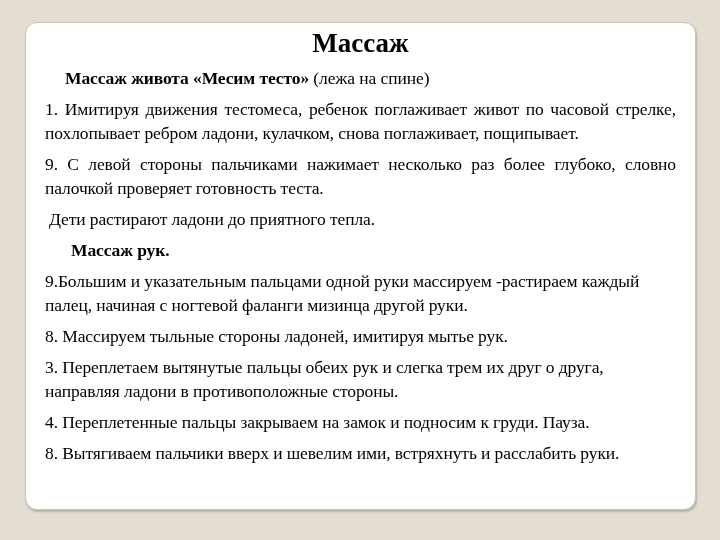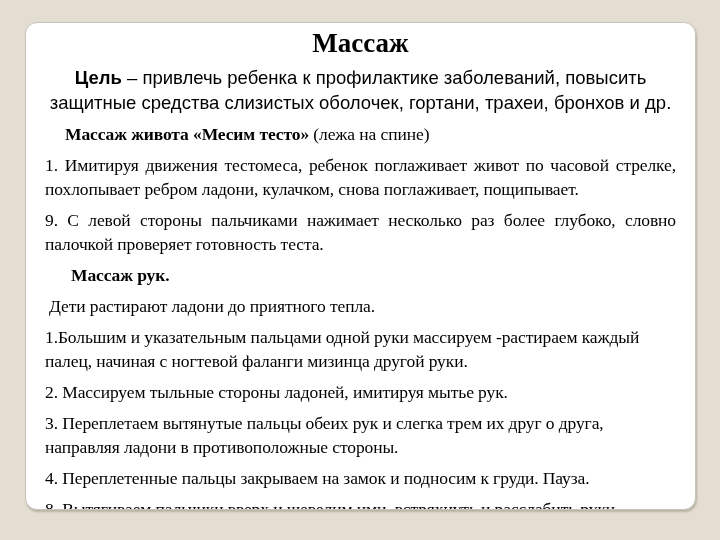--- a/index.html
+++ b/index.html
@@ -67,30 +67,29 @@
   b{font-weight:bold;}
 </style>
 </head>
 <body>
 
 <div class="slide">
   <div class="card">
 
     <h1 class="title">Массаж</h1>
 
-    <p class="goal"><b>Цель</b><span> – привлечь ребенка к профилактике заболеваний,  повысить</span><br><span>защитные средства слизистых оболочек, гортани, трахеи, бронхов и др.</span></p>
 
     <p class="body belly-heading"><b>Массаж живота «Месим тесто»</b><span> (лежа на спине)</span></p>
 
     <p class="body belly-item">1. Имитируя движения тестомеса, ребенок поглаживает живот по часовой стрелке, похлопывает ребром ладони, кулачком, снова поглаживает, пощипывает.</p>
     <p class="body belly-item">9. С левой стороны пальчиками нажимает несколько раз более глубоко, словно палочкой проверяет готовность теста.</p>
 
+    <p class="body hands-intro">Дети растирают ладони до приятного тепла.</p>
     <p class="body hands-heading">Массаж рук.</p>
-    <p class="body hands-intro">Дети растирают ладони до приятного тепла.</p>
 
-    <p class="body hands-item">1.Большим и указательным пальцами одной руки массируем -растираем каждый палец, начиная с ногтевой фаланги мизинца другой руки.</p>
-    <p class="body hands-item">2. Массируем тыльные стороны ладоней, имитируя мытье рук.</p>
+    <p class="body hands-item">9.Большим и указательным пальцами одной руки массируем -растираем каждый палец, начиная с ногтевой фаланги мизинца другой руки.</p>
+    <p class="body hands-item">8. Массируем тыльные стороны ладоней, имитируя мытье рук.</p>
     <p class="body hands-item">3. Переплетаем вытянутые пальцы обеих рук и слегка трем их друг о друга, направляя ладони в противоположные стороны.</p>
     <p class="body hands-item">4. Переплетенные пальцы закрываем на замок и подносим к груди. Пауза.</p>
     <p class="body hands-item">8. Вытягиваем пальчики вверх и шевелим ими, встряхнуть и расслабить руки.</p>
 
   </div>
 </div>
 
 </body></html>

